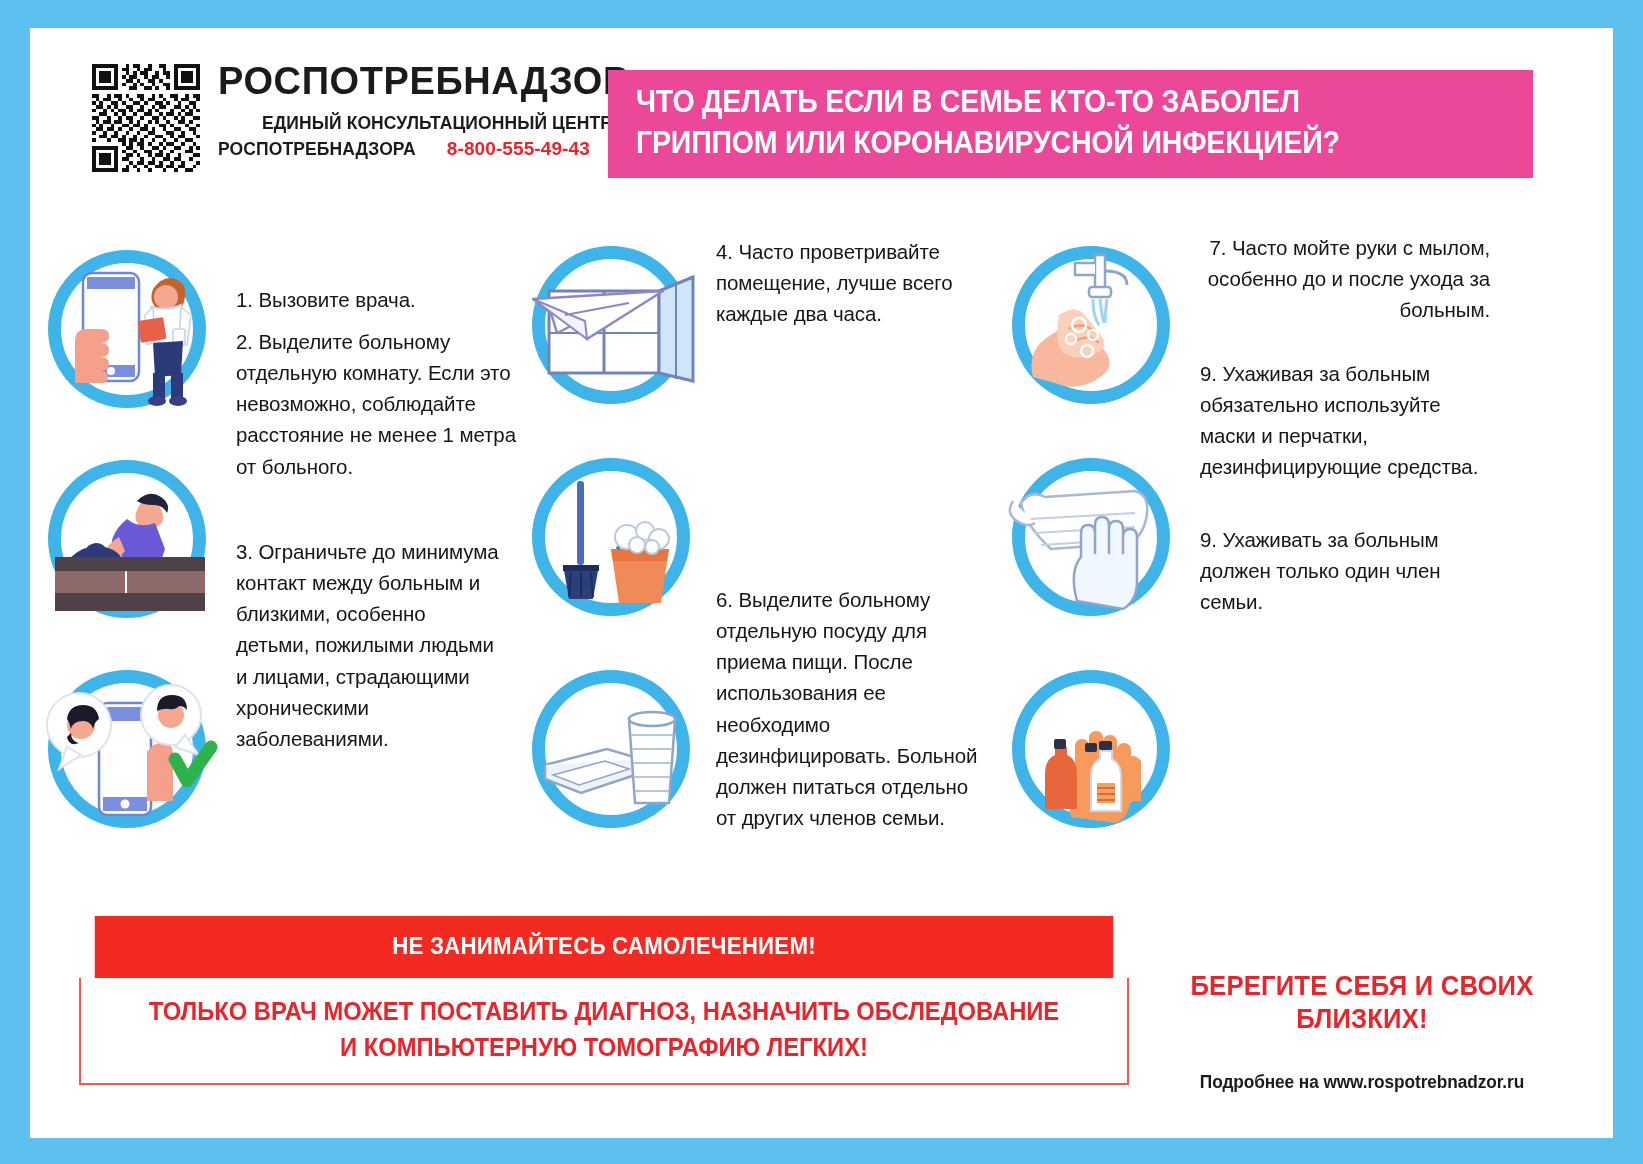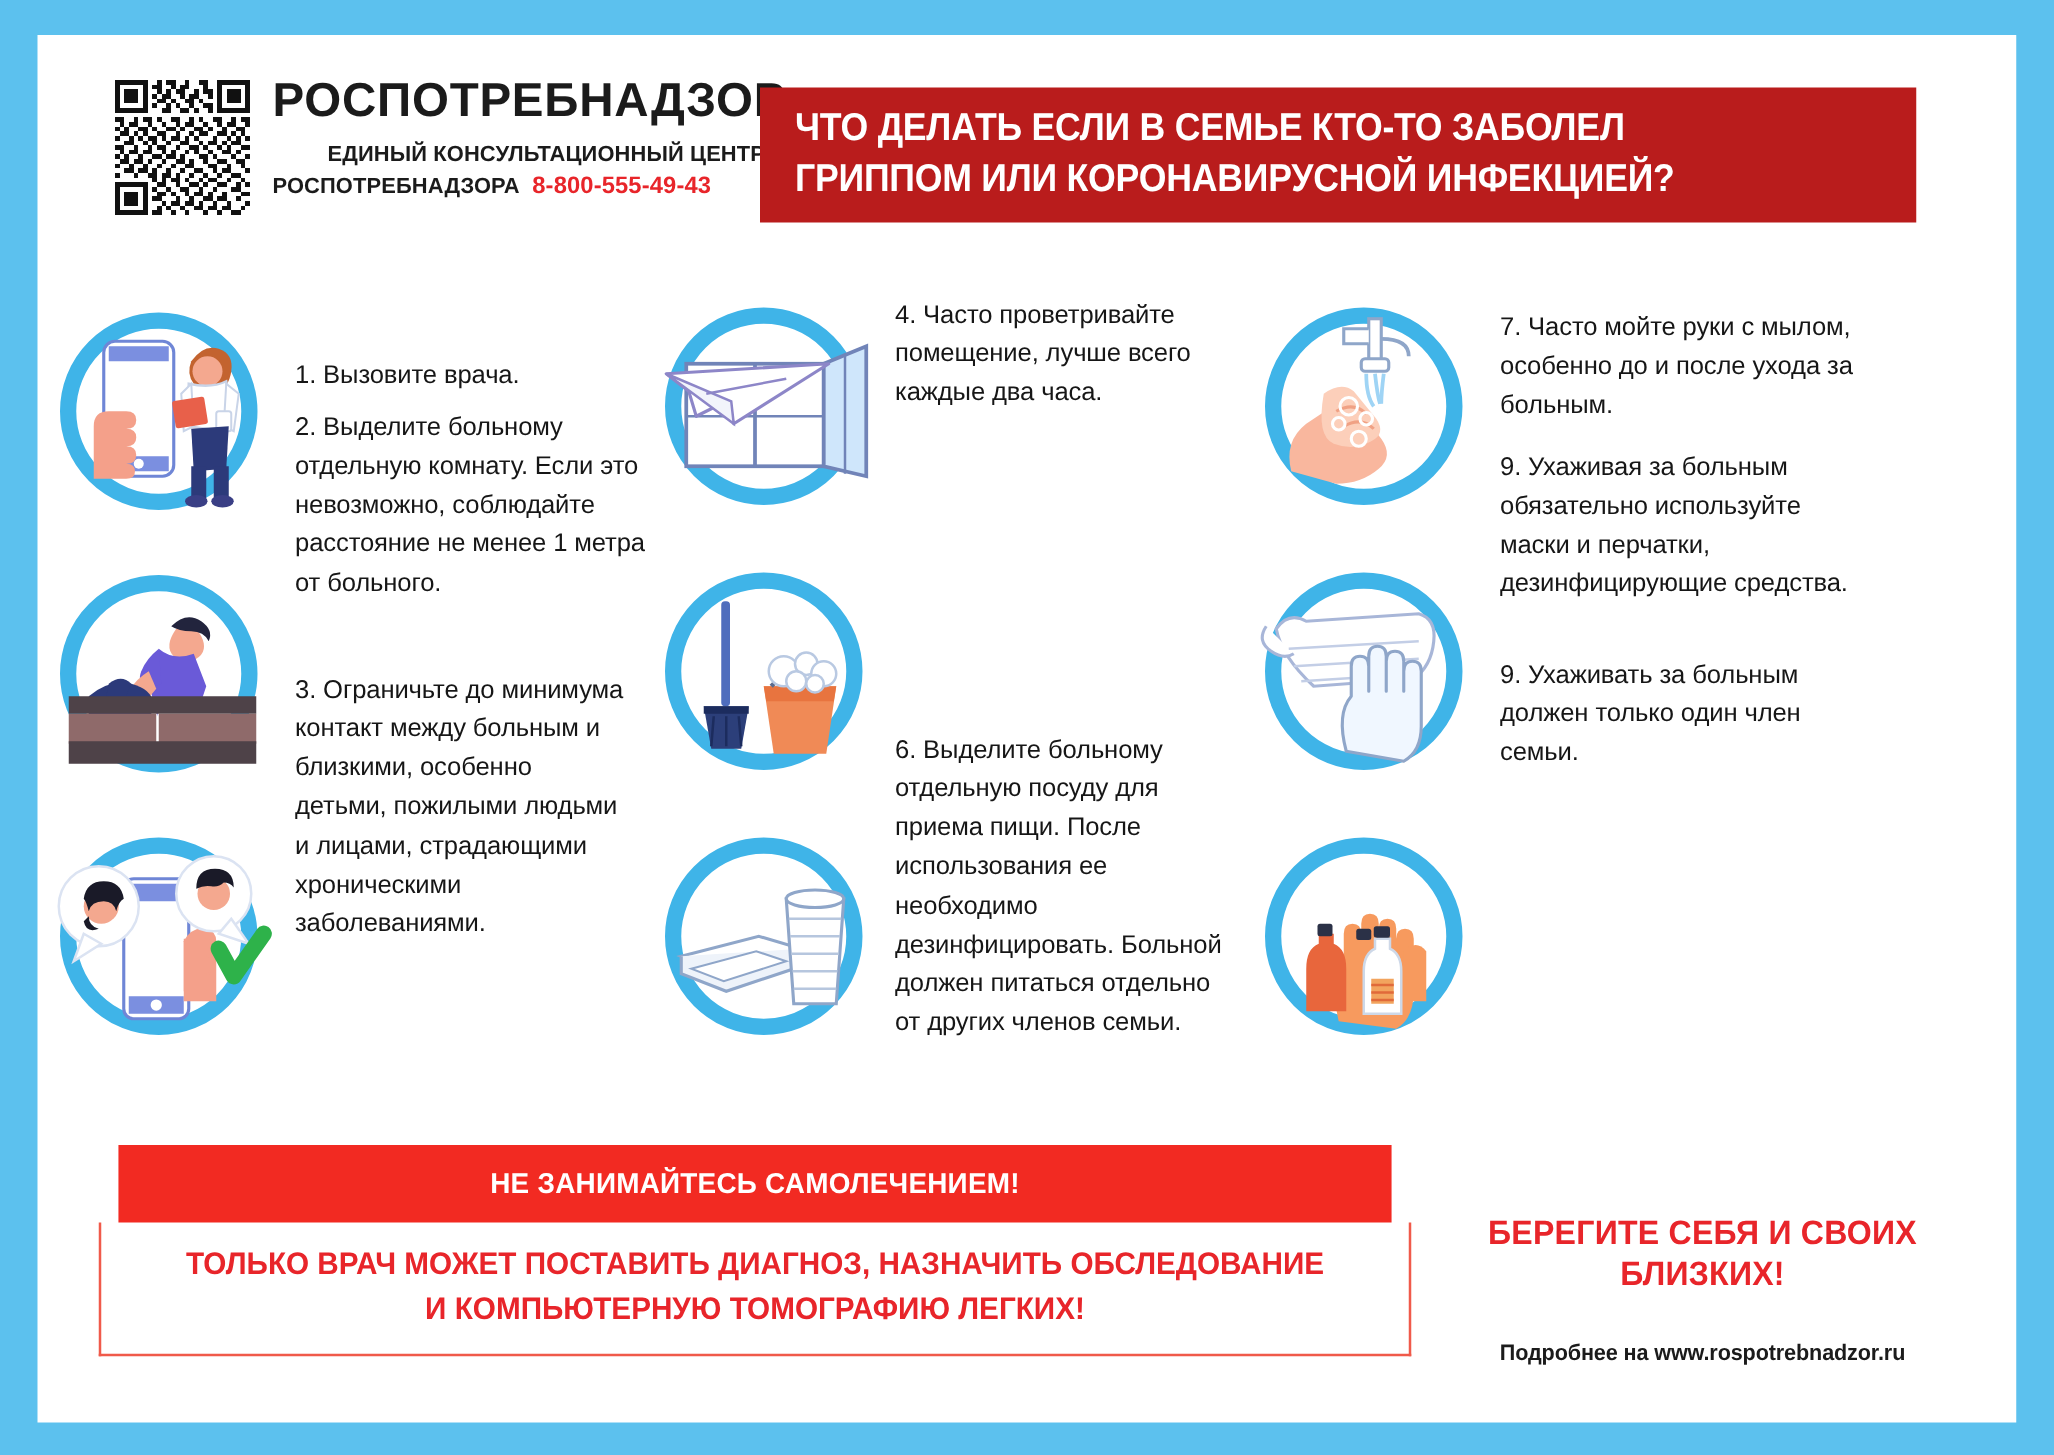--- a/index.html
+++ b/index.html
@@ -71,28 +71,29 @@
     letter-spacing: 0.1px;
     line-height: 1.35;
   }
   .brand-sub1 { margin-top: 12px; margin-left: 44px; }
   .brand-sub2row { display: flex; gap: 10px; align-items: baseline; }
   .brand-phone {
     color: #e8252a;
     font-size: 19px;
     font-weight: 700;
     letter-spacing: 0.1px;
+    margin-left: 21px;
   }
 
   .headline {
     position: absolute;
     left: 578px;
     top: 42px;
     width: 925px;
-    background: #b91c1c;
+    background: #ec4899;
     padding: 12px 0 14px 28px;
   }
   .headline-line {
     color: #ffffff;
     font-size: 31px;
     font-weight: 700;
     letter-spacing: -0.2px;
     line-height: 1.32;
     transform: scaleX(0.92);
     transform-origin: left center;
@@ -630,21 +631,21 @@
             <path d="M92 120 q0-14 9-18 l0-8 12 0 0 8 q9 4 9 18 l0 34 -30 0z" fill="#fff" stroke="#cdd8e8" stroke-width="2"></path>
             <rect x="100" y="84" width="13" height="9" rx="2" fill="#2b3147"></rect>
             <rect x="98" y="126" width="18" height="20" fill="#f2a45e"></rect>
             <line x1="98" y1="131" x2="116" y2="131" stroke="#e06a3a" stroke-width="2"></line>
             <line x1="98" y1="137" x2="116" y2="137" stroke="#e06a3a" stroke-width="2"></line>
             <line x1="98" y1="143" x2="116" y2="143" stroke="#e06a3a" stroke-width="2"></line>
           </svg>
         </div>
       </div>
 
-      <div class="step" style="left:200px; top:28px; width:290px;">7. Часто мойте руки с мылом, особенно до и после ухода за больным.</div>
+      <div class="step" style="left:200px; top:14px; width:290px;text-align:right;">7. Часто мойте руки с мылом, особенно до и после ухода за больным.</div>
       <div class="step" style="left:200px; top:140px; width:285px;">9. Ухаживая за больным обязательно используйте маски и перчатки, дезинфицирующие средства.</div>
       <div class="step" style="left:200px; top:306px; width:282px;">9. Ухаживать за больным должен только один член семьи.</div>
     </div>
   </div>
 
   <div class="bottom">
 
     <div class="warn-block">
       <div class="warn-red">НЕ ЗАНИМАЙТЕСЬ САМОЛЕЧЕНИЕМ!</div>
       <div class="warn-white">

